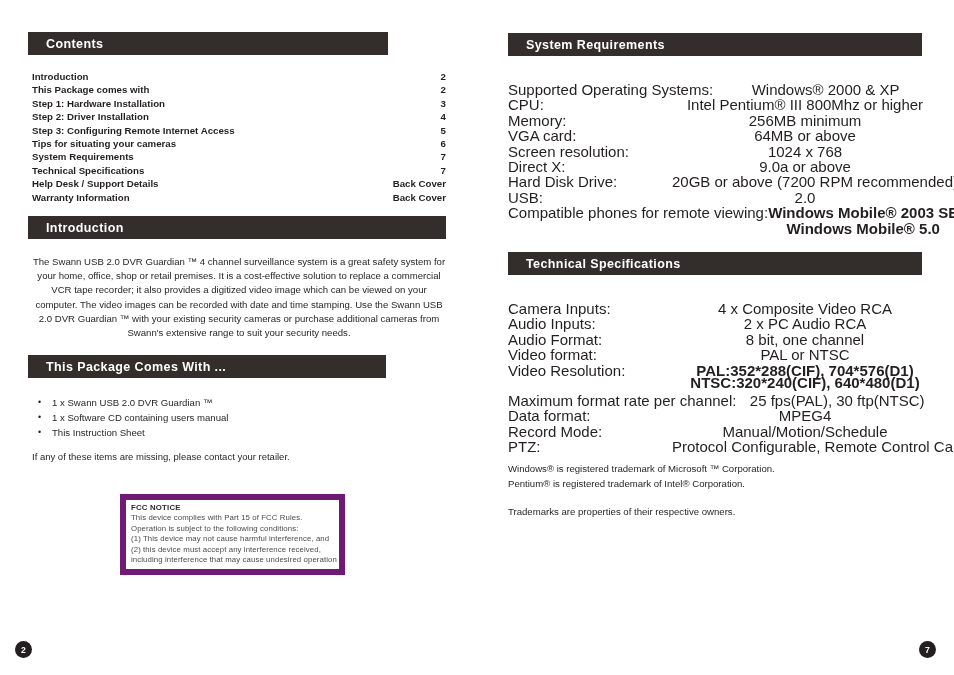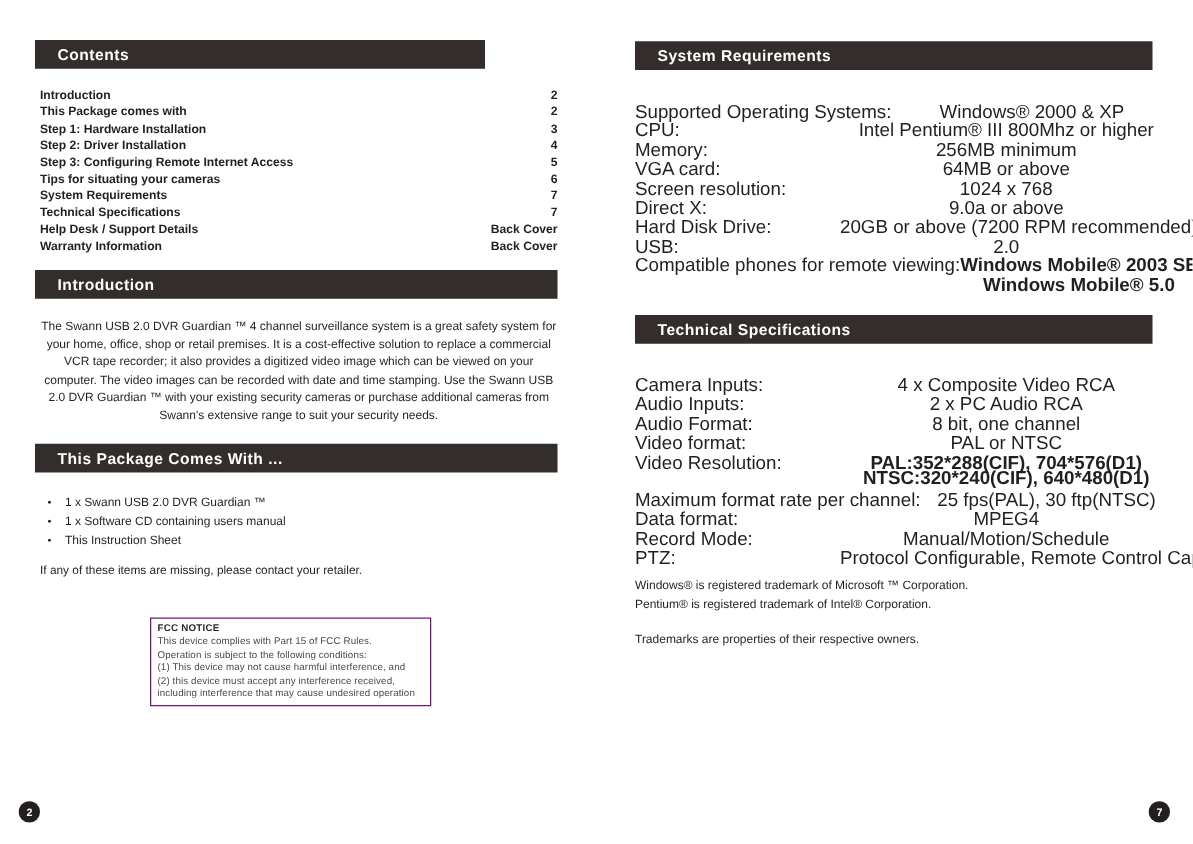--- a/index.html
+++ b/index.html
@@ -91,21 +91,21 @@
   .note-italic {
     position: absolute;
     font-size: 9.5px;
     line-height: 13px;
     white-space: nowrap;
   }
 
   
   .fcc-box {
     position: absolute;
-    border: 1px solid #701a75;
+    border: 6px solid #701a75;
     box-sizing: border-box;
     padding: 3px 5px 4px 5px;
     font-size: 7.8px;
     line-height: 10.4px;
     color: #4a4a4a;
     letter-spacing: 0.1px;
   }
   .fcc-box .fcc-title {
     font-weight: bold;
     color: #2b2b2b;
@@ -192,21 +192,21 @@
       <span class="toc-page">Back Cover</span>
     </div>
   </div>
 
   <div class="bar" style="left:28px; top:216px; width:418px;">
     <span class="bar-label">Introduction</span>
   </div>
 
   <div class="para" style="left:32px; top:255px; width:414px;">The Swann USB 2.0 DVR Guardian ™ 4 channel surveillance system is a great safety system for your home, office, shop or retail premises. It is a cost-effective solution to replace a commercial VCR tape recorder; it also provides a digitized video image which can be viewed on your computer. The video images can be recorded with date and time stamping. Use the Swann USB 2.0 DVR Guardian ™ with your existing security cameras or purchase additional cameras from Swann's extensive range to suit your security needs.</div>
 
-  <div class="bar" style="left:28px; top:355px; width:418px;">
+  <div class="bar" style="left:28px; top:355px; width:358px;">
     <span class="bar-label">This Package Comes With ...</span>
   </div>
 
   <div class="bullets" style="left:38px; top:395px; width:400px;">
     <div class="bullet-row">
       <span class="bullet-dot">•</span>
       <span>1 x Swann USB 2.0 DVR Guardian ™</span>
     </div>
     <div class="bullet-row">
       <span class="bullet-dot">•</span>

